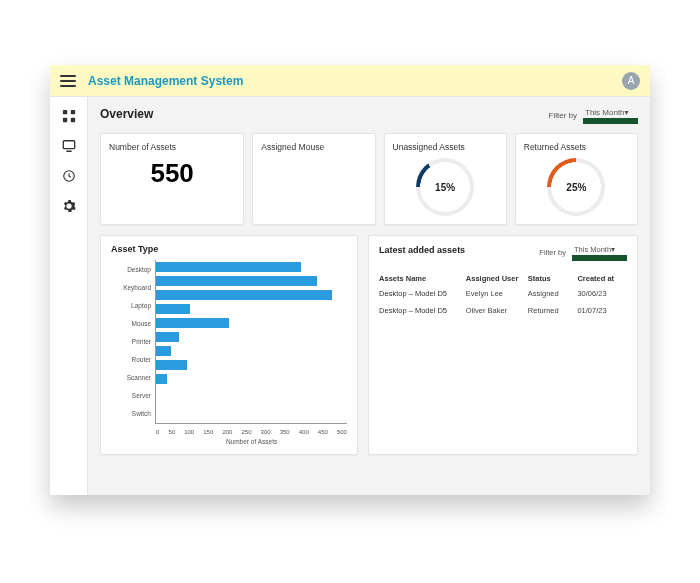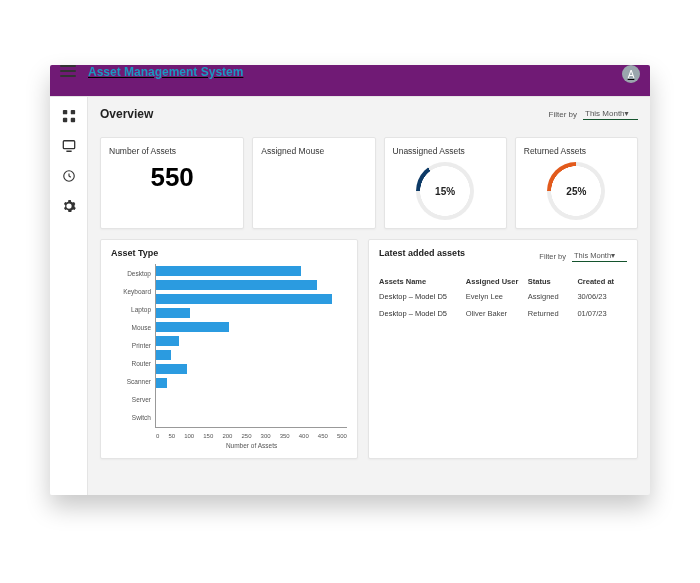--- a/index.html
+++ b/index.html
@@ -20,38 +20,38 @@
     width:700px;height:583px;margin:0 auto;position:relative;
     display:flex;align-items:flex-start;justify-content:center;
   }
   .window{
     width:600px;height:430px;margin-top:65px;background:var(--bg);
     box-shadow:0 12px 25px rgba(0,0,0,.22);border-radius:2px;
     display:flex;flex-direction:column;overflow:hidden;
   }
   
   .topbar{
-    height:32px;background:#701a75;display:flex;align-items:flex-start;
-    padding:0 10px;border-bottom:1px solid var(--line);text-decoration:underline;
+    height:32px;background:#fef9c3;display:flex;align-items:center;
+    padding:0 10px;border-bottom:1px solid var(--line);
   }
   .hamburger{width:16px;height:12px;display:flex;flex-direction:column;justify-content:space-between;cursor:pointer}
   .hamburger span{height:2px;background:#333;border-radius:1px}
   .app-title{margin-left:12px;color:var(--accent);font-size:12px;font-weight:600}
   .topbar-spacer{flex:1}
   .avatar{width:18px;height:18px;border-radius:50%;background:#9aa6ad;color:#fff;font-size:10px;display:flex;align-items:center;justify-content:center}
   
   .body{flex:1;display:flex;min-height:0}
   .sidebar{width:38px;background:#fff;border-right:1px solid var(--line);display:flex;flex-direction:column;align-items:center;padding-top:12px;gap:16px}
   .icon{width:14px;height:14px;color:#333;display:flex}
   .icon svg{width:100%;height:100%}
   .content{flex:1;padding:10px 12px 12px 12px;overflow:hidden}
-  .page-head{display:flex;margin-bottom:16px}
+  .page-head{display:flex;margin-bottom:9px}
   .page-title{font-size:12px;font-weight:600;color:#222}
   .filter{margin-left:auto;display:flex;align-items:center;gap:6px;font-size:8px;color:#555}
-  .select{border-bottom:1px solid #14532d;padding:1px 2px;display:flex;align-items:center;cursor:pointer;min-width:55px}
+  .select{border-bottom:6px solid #14532d;padding:1px 2px;display:flex;align-items:center;cursor:pointer;min-width:55px}
   .select .chev{font-size:8px;color:#555}
   
   .kpis{display:flex;gap:8px;margin-bottom:10px}
   .card{background:var(--card);border:1px solid var(--line);border-radius:2px;box-shadow:0 1px 2px rgba(0,0,0,.04)}
   .kpi{flex:1;padding:8px 8px 8px 8px;min-height:84px;display:flex;flex-direction:column}
   .kpi .kpi-title{font-size:8.5px;color:#333;margin-bottom:6px}
   .kpi-big{flex:1.2}
   .big-number{font-size:26px;font-weight:700;text-align:center;}
   .donut-wrap{flex:1;display:flex;align-items:center;justify-content:center;position:relative}
   .donut{width:58px;height:58px;border-radius:50%}

